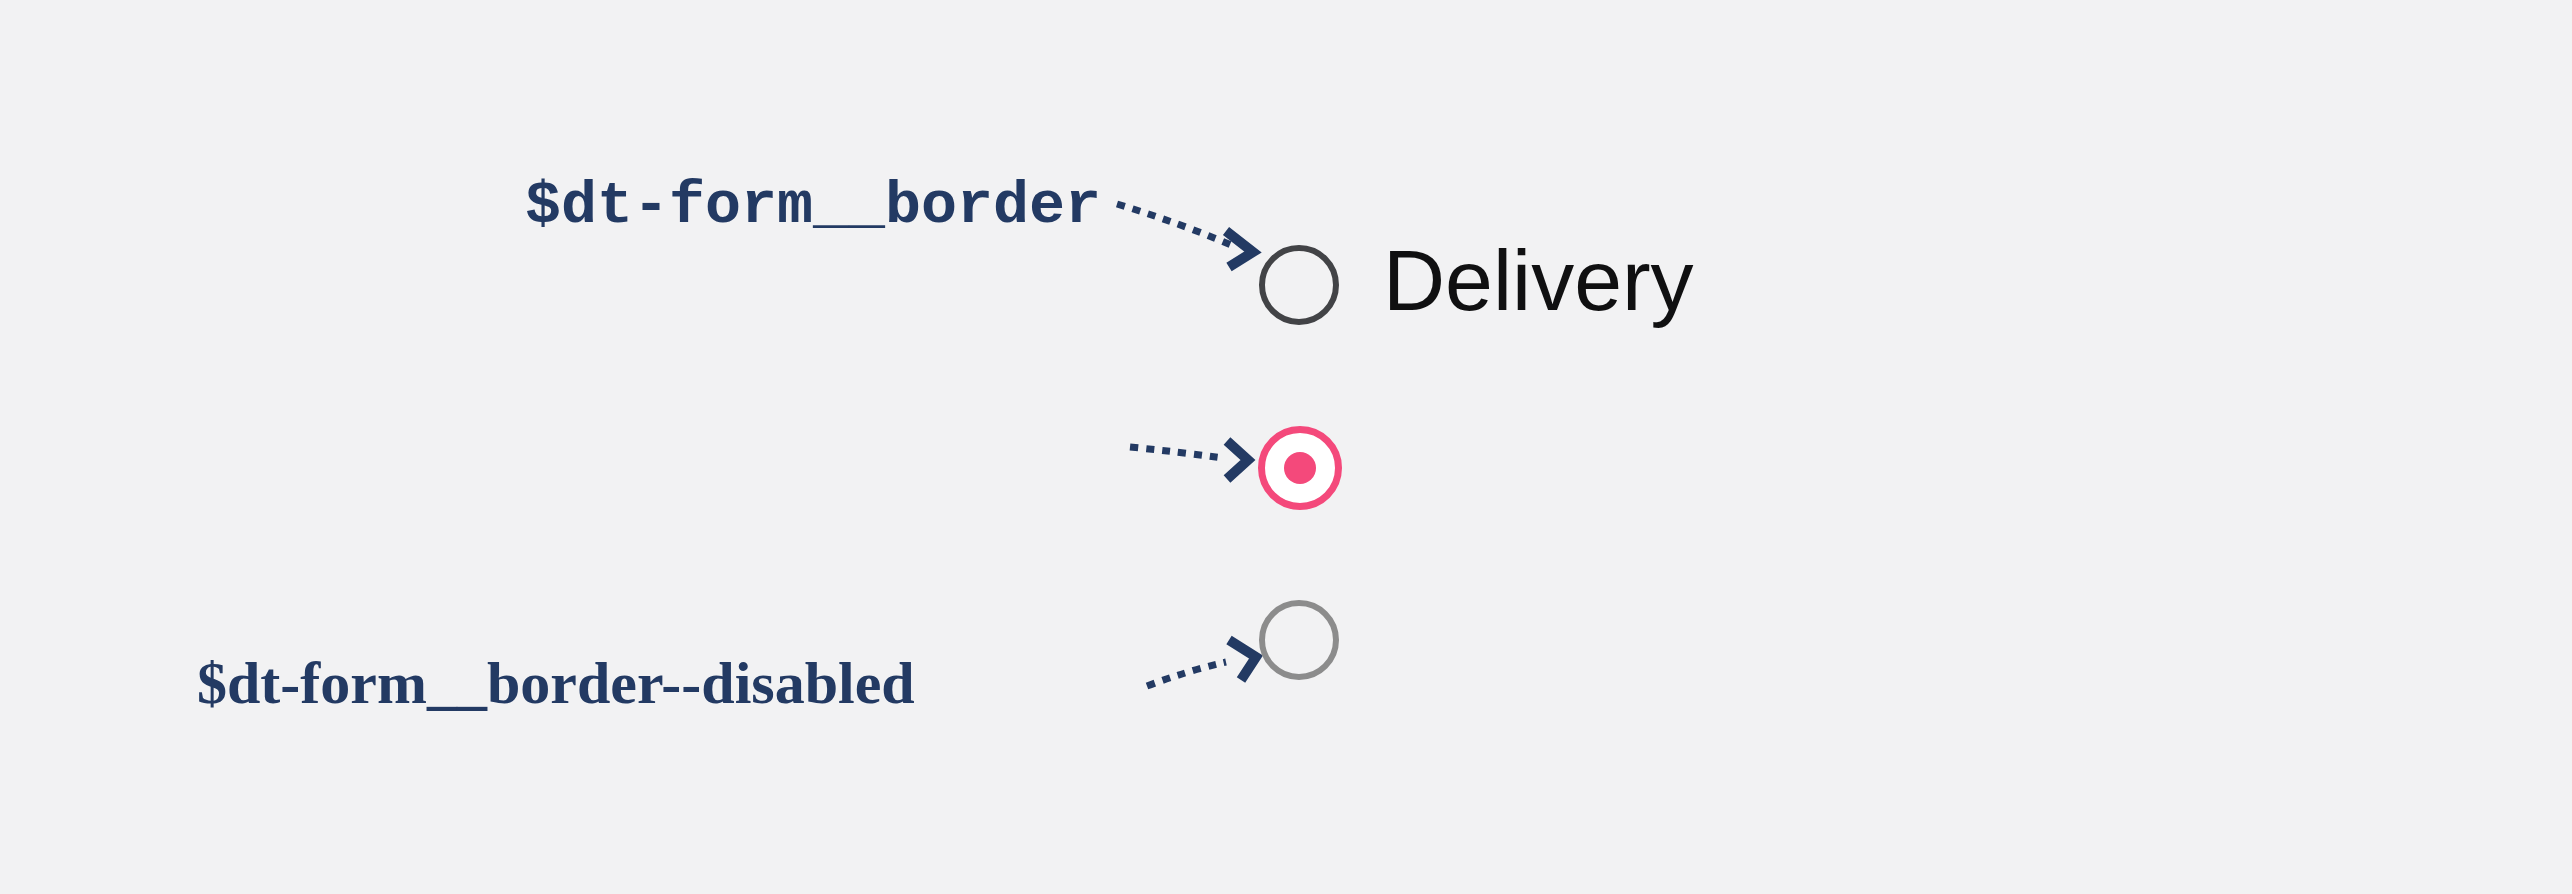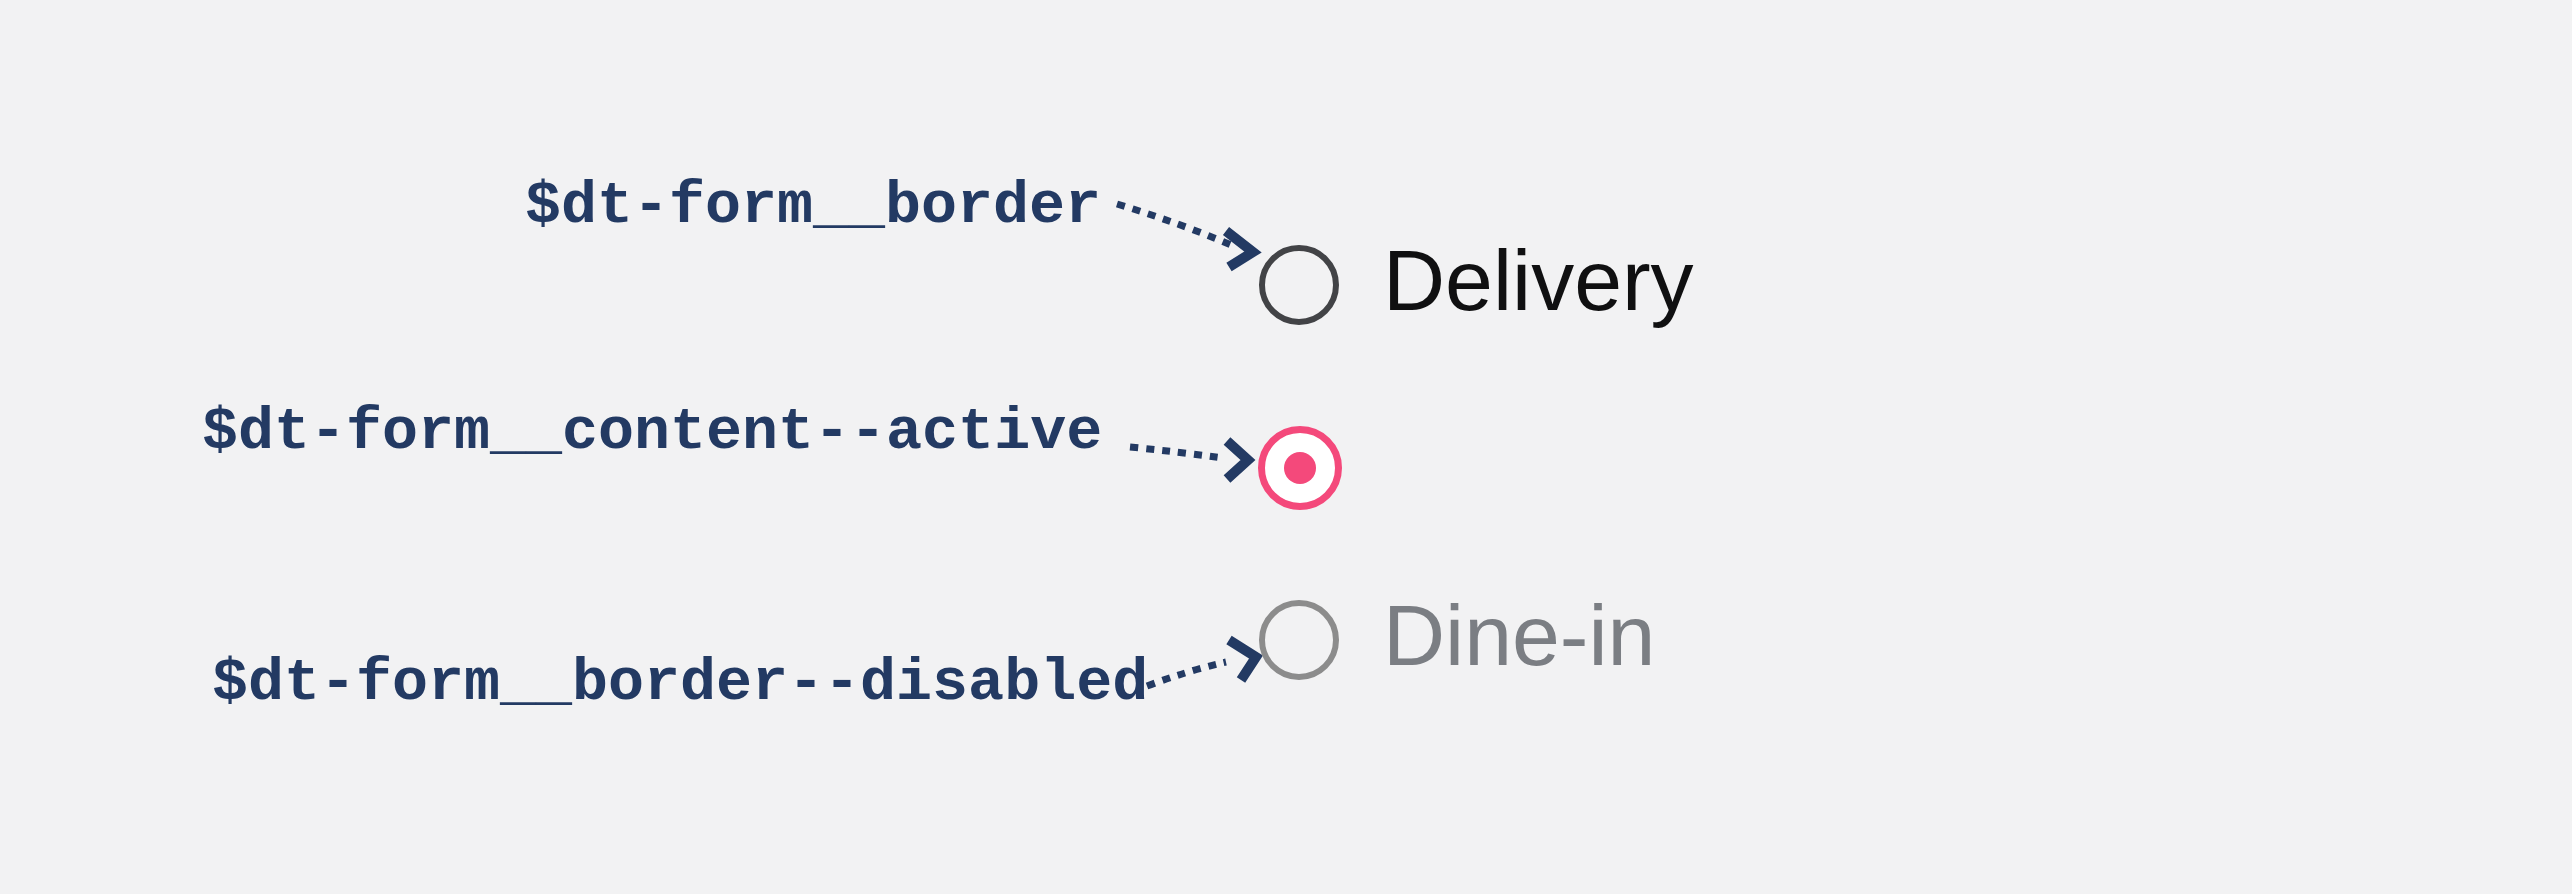--- a/index.html
+++ b/index.html
@@ -20,21 +20,21 @@
     position: absolute;
     font-family: "Liberation Mono", "DejaVu Sans Mono", monospace;
     font-weight: 700;
     font-size: 60px;
     line-height: 72px;
     color: var(--token-text, #233a63);
     white-space: pre;
   }
   .token-1 { left: 525px; top: 170px; }
   .token-2 { left: 202px; top: 396px; }
-  .token-3 { left: 212px; top: 647px; }
+  .token-3 { left: 197px; top: 647px; font-family: Liberation Serif, serif; }
 
   .arrows {
     position: absolute;
     left: 0; top: 0;
     pointer-events: none;
   }
   .arrow-dots {
     fill: none;
     stroke: var(--arrow, #233a63);
     stroke-width: 7px;
@@ -95,21 +95,20 @@
   .option-1 { top: 230px; cursor: pointer; }
   .option-2 { top: 412px; cursor: pointer; }
   .option-3 { top: 585px; color: var(--option-text-disabled, #7b7e83); }
 </style>
 </head>
 <body>
 
 <div class="canvas">
 
   <div class="token-label token-1">$dt-form__border</div>
-  <div class="token-label token-2">$dt-form__content--active</div>
   <div class="token-label token-3">$dt-form__border--disabled</div>
 
   <svg class="arrows" width="2572" height="894" viewBox="0 0 2572 894">
     <g>
       <path class="arrow-dots" d="M1117,204 Q1180,223 1236,247"></path>
       <path class="arrow-chevron" d="M1226,231 L1253,252 L1229,267"></path>
     </g>
     <g>
       <path class="arrow-dots" d="M1130,447 Q1180,452 1223,458"></path>
       <path class="arrow-chevron" d="M1227,441 L1248,460 L1227,479"></path>
@@ -122,15 +121,14 @@
 
   <div class="radio radio-default"></div>
 
   <div class="radio radio-active">
     <div class="radio-dot"></div>
   </div>
 
   <div class="radio radio-disabled"></div>
 
   <div class="option-label option-1">Delivery</div>
-  <div class="option-label option-3">Dine-in</div>
 
 </div>
 
 </body></html>

